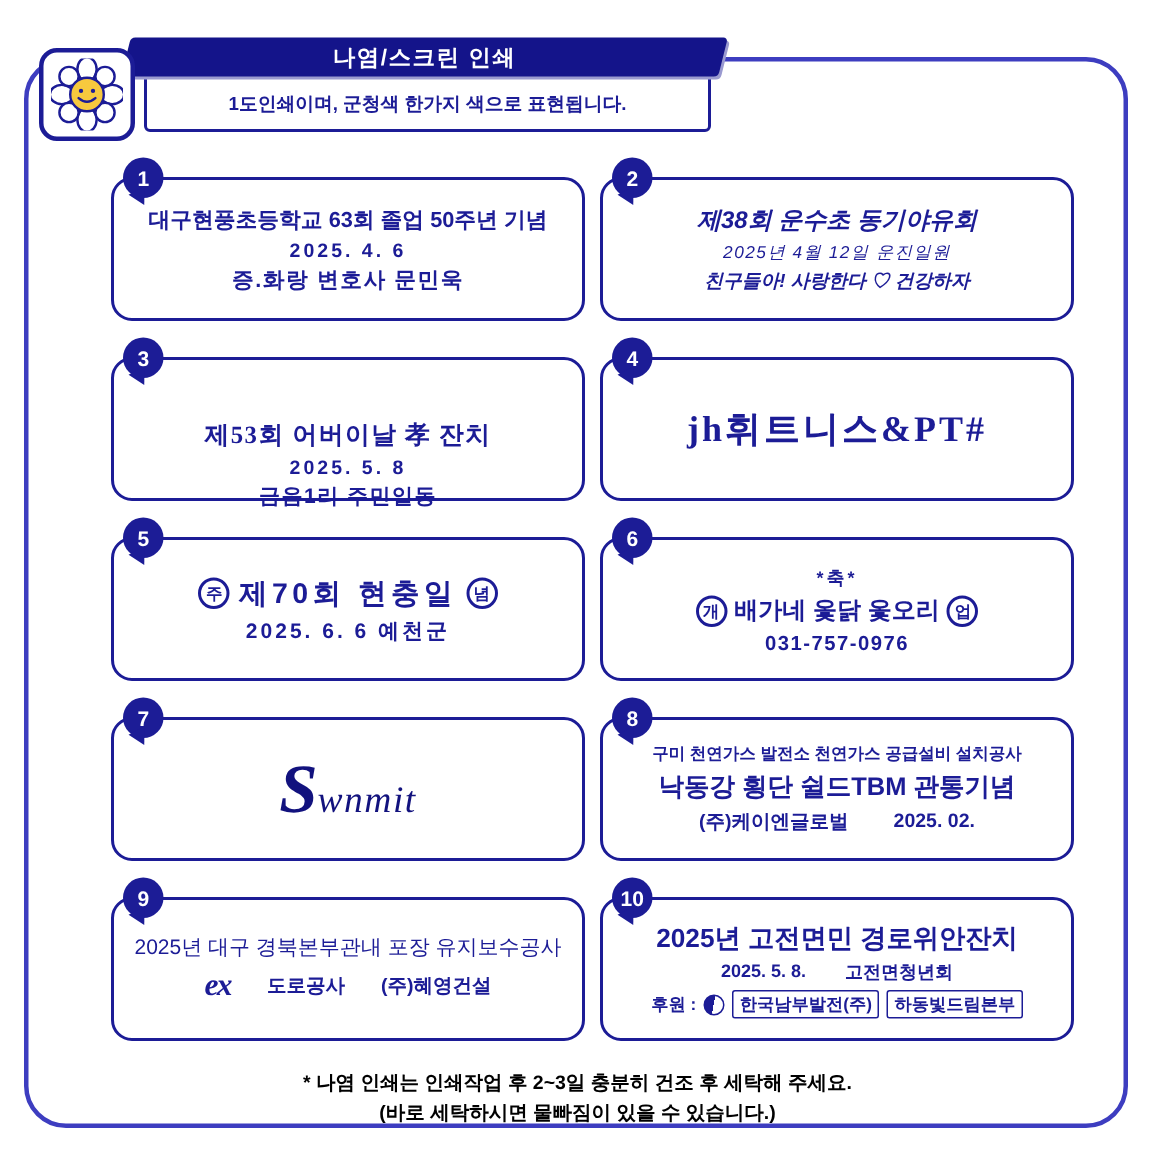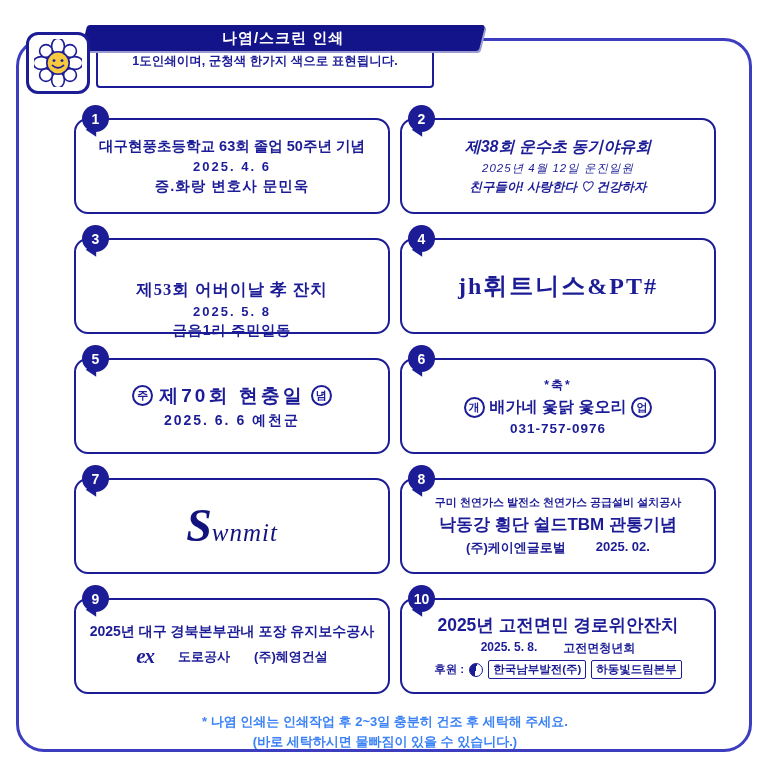--- a/index.html
+++ b/index.html
@@ -22,23 +22,23 @@
     border:3px solid var(--navy);border-radius:12px;z-index:4;
     display:flex;align-items:center;justify-content:center;box-sizing:border-box;
   }
   .ribbon{
     position:absolute;left:84px;top:25px;width:398px;height:26px;background:#14148a;
     z-index:3;display:flex;align-items:center;justify-content:center;
     transform:skewX(-14deg);border-radius:3px;box-shadow:2px 2px 0 #9a9ad0;
   }
   .ribbon>span{transform:skewX(14deg);color:#fff;font-weight:bold;font-size:15px;letter-spacing:1px;}
   .subtitle-box{
-    position:absolute;left:96px;top:42px;width:338px;height:46px;background:#fff;
+    position:absolute;left:96px;top:42px;width:378px;height:46px;background:#fff;
     border:2.5px solid var(--navy);border-radius:4px;z-index:2;box-sizing:border-box;
-    display:flex;align-items:center;justify-content:center;padding-bottom:8px;
+    display:flex;align-items:flex-end;justify-content:center;padding-bottom:8px;
   }
   .subtitle-box span{font-size:12.5px;font-weight:bold;}
   
   .grid{
     position:absolute;left:74px;top:118px;width:642px;
     display:grid;grid-template-columns:316px 316px;column-gap:10px;row-gap:24px;z-index:2;
   }
   .card{
     position:relative;height:96px;background:#fff;border:2px solid var(--navy);
     border-radius:14px;box-sizing:border-box;display:flex;flex-direction:column;
@@ -81,36 +81,36 @@
   .c6 .l2{font-size:13.5px;font-weight:800;letter-spacing:1px;}
 
   .c7 .logo{font-family:"Liberation Serif",serif;font-style:italic;color:#12127e;display:flex;align-items:baseline;}
   .c7 .initial{font-size:46px;font-weight:700;line-height:0.9;}
   .c7 .rest{font-size:25px;font-weight:400;letter-spacing:1px;}
 
   .c8 .l1{font-size:11px;font-weight:800;}
   .c8 .l2{font-size:17px;font-weight:800;}
   .c8 .l3{font-size:13px;font-weight:800;display:flex;gap:30px;}
 
-  .c9 .l1{font-size:14px;font-weight:700;}
+  .c9 .l1{font-size:14px;font-weight:400;}
   .c9 .row{display:flex;align-items:center;gap:24px;font-size:13px;font-weight:800;}
   .c9 .ex{font-size:21px;font-weight:800;font-style:italic;letter-spacing:-1px;font-family:"Liberation Serif",serif;}
 
   .c10 .l1{font-size:17.5px;font-weight:800;}
   .c10 .l2{font-size:12px;font-weight:800;display:flex;gap:26px;}
   .c10 .l3{font-size:11.5px;font-weight:800;display:flex;align-items:center;gap:5px;}
   .kospo-icon{
     width:14px;height:14px;border-radius:50%;border:1.5px solid var(--navy);box-sizing:border-box;
     background:linear-gradient(100deg,var(--navy) 48%,#ffffff 48%);
   }
   .boxed{border:1.5px solid var(--navy);border-radius:2px;padding:1px 4px;}
 
   .footer{
     position:absolute;left:0;top:712px;width:100%;text-align:center;z-index:2;
-    color:#3b82f6;font-size:13px;font-weight:700;line-height:1.55;
+    color:#000000;font-size:13px;font-weight:700;line-height:1.55;
   }
 </style>
 </head>
 <body>
 
 <div class="frame"></div>
 
 <div class="logo-box">
   <svg width="48" height="48" viewBox="0 0 60 60">
     <g stroke="#1c1c96" stroke-width="2" fill="#ffffff">

